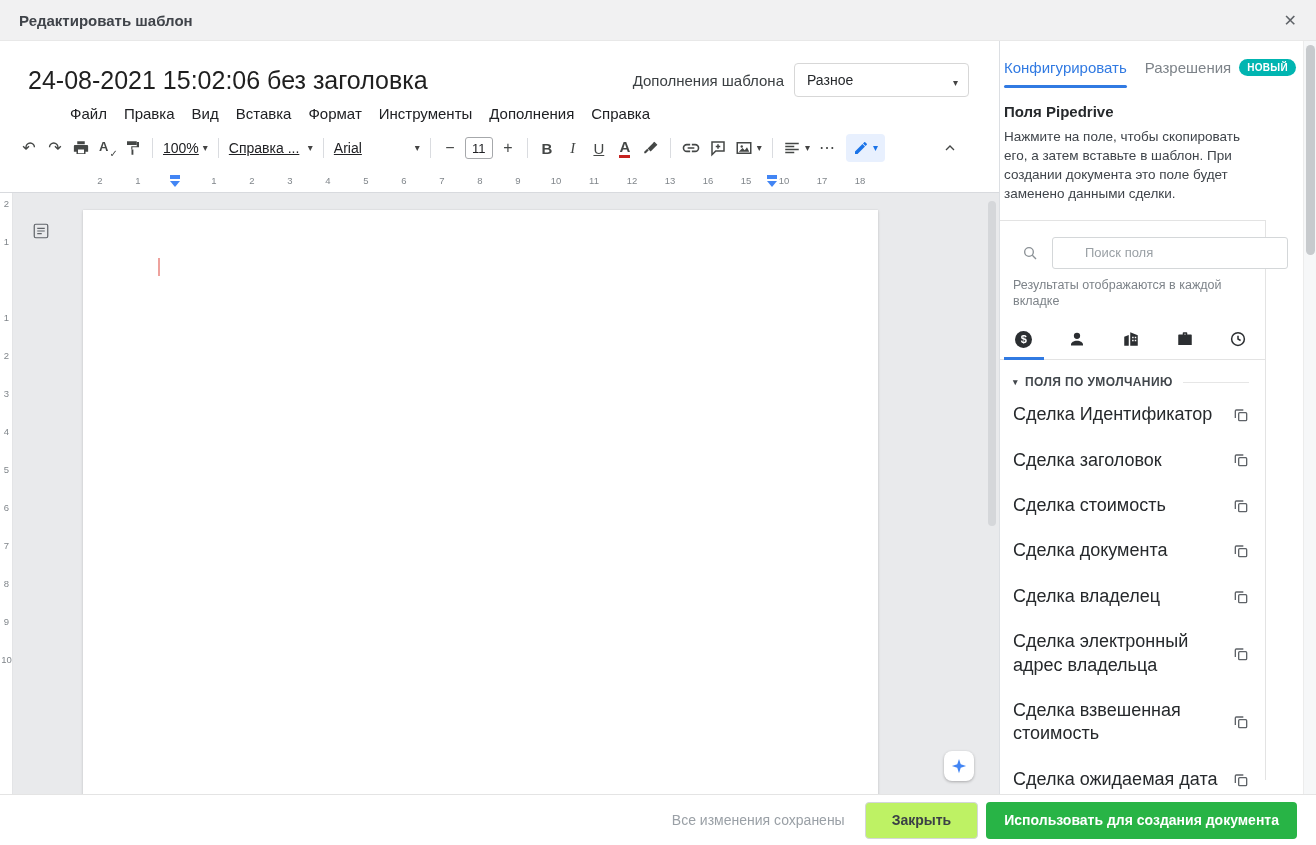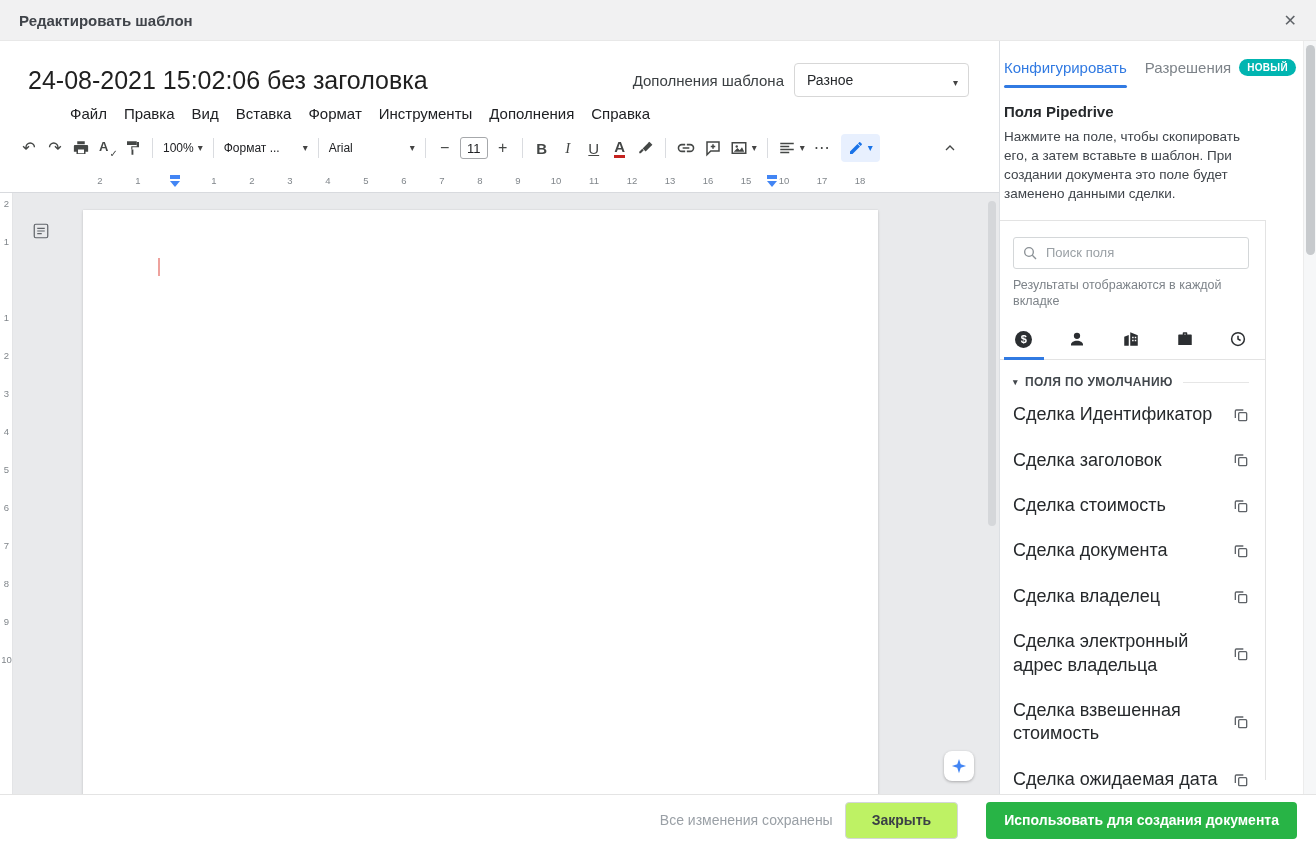--- a/index.html
+++ b/index.html
@@ -25,21 +25,21 @@
   .cat-label{font-size:15px;color:#3c4043;}
   .cat-select{width:175px;height:34px;border:1px solid #d7d7d7;border-radius:4px;background:#fff;display:flex;align-items:flex-end;justify-content:space-between;padding:0 10px 8px 12px;font-size:14px;color:#26292c;}
   .caret{font-size:10px;color:#444;line-height:1;}
   .menubar{height:28px;display:flex;align-items:center;gap:17px;padding-left:70px;font-size:15px;color:var(--ink);}
   .menu-item{cursor:pointer;}
   
   .toolbar{height:42px;display:flex;align-items:center;padding:0 14px 0 16px;}
   .tbtn{height:26px;min-width:26px;display:flex;align-items:center;justify-content:center;gap:4px;border:none;background:transparent;border-radius:4px;padding:0 4px;color:var(--icon);font-family:inherit;cursor:pointer;}
   .uglyph{font-size:16px;line-height:1;color:var(--icon);}
   .tsep{width:1px;height:20px;background:#dadce0;margin:0 6px;flex-shrink:0;}
-  .tb-text{font-size:12px;color:var(--ink);}
+  .tb-text{font-size:14px;color:var(--ink);text-decoration:underline;}
   .styles{width:92px;justify-content:space-between;}
   .fontd{width:94px;justify-content:space-between;}
   .size-box{width:28px;height:22px;border:1px solid #a6a8ab;border-radius:3px;display:flex;align-items:center;justify-content:center;font-size:13px;color:var(--ink);margin:0 2px;cursor:text;}
   .letter{font-size:15px;line-height:1;color:var(--icon);}
   .letter-b{font-weight:700;}
   .letter-i{font-style:italic;font-family:"Liberation Serif",serif;}
   .letter-u{text-decoration:underline;}
   .letter-a{font-weight:600;border-bottom:3px solid #c5221f;padding-bottom:1px;}
   .spell{position:relative;display:inline-block;width:18px;height:18px;}
   .spell-a{position:absolute;left:1px;top:0;font-size:13px;font-weight:600;color:var(--icon);}
@@ -65,42 +65,42 @@
   .sidebar{flex:1;position:relative;padding:18px 30px 0 4px;overflow:hidden;background:#fff;}
   .tabs{display:flex;align-items:flex-start;gap:18px;height:40px;margin-right:-26px;}
   .tab{font-size:15px;color:var(--gray);position:relative;padding-bottom:12px;display:flex;align-items:center;gap:8px;cursor:pointer;white-space:nowrap;}
   .tab.active{color:var(--accent);}
   .tab.active::after{content:"";position:absolute;left:0;right:0;bottom:0;height:3px;background:var(--accent);border-radius:2px;}
   .badge{background:var(--badge);color:#fff;font-size:10px;font-weight:700;letter-spacing:.3px;padding:3px 8px;border-radius:9px;}
   .sb-heading{margin-top:4px;font-size:15px;font-weight:700;color:#26292c;}
   .sb-desc{margin-top:8px;font-size:13.5px;color:#3f444a;line-height:1.4;width:260px;}
   .card{margin-top:16px;margin-left:-8px;width:270px;height:560px;border:1px solid #e3e3e3;border-bottom:none;padding:16px 16px 0;}
   .search{position:relative;}
-  .search input{width:100%;height:32px;border:1px solid #d4d7d9;border-radius:3px;padding:0 10px 0 32px;font-size:13px;color:#737373;font-family:inherit;outline:none;}
+  .search input{width:100%;height:32px;border:1px solid #d4d7d9;border-radius:3px;padding:0 10px 0 32px;font-size:13px;color:#737373;font-family:inherit;outline:none;margin-left:39px;}
   .search input::placeholder{color:#9aa0a5;}
   .search svg{position:absolute;left:9px;top:8px;}
   .sb-note{margin-top:8px;font-size:12.5px;color:var(--gray);line-height:1.35;width:225px;}
   .etabs{margin:12px -16px 0;display:flex;border-bottom:1px solid #e3e3e3;}
   .etab{flex:1;display:flex;justify-content:center;align-items:center;padding:8px 0 11px;position:relative;cursor:pointer;}
   .etab.active::after{content:"";position:absolute;left:7px;right:7px;bottom:-1px;height:3px;background:var(--accent);}
   .dollar{width:17px;height:17px;border-radius:50%;background:#2b2e31;color:#fff;font-size:11px;font-weight:700;display:flex;align-items:center;justify-content:center;line-height:1;}
   .section-head{margin-top:15px;display:flex;align-items:center;font-size:12px;font-weight:700;color:#42474c;letter-spacing:.4px;cursor:pointer;}
   .chev{font-size:9px;margin-right:7px;color:#42474c;}
   .line{flex:1;height:1px;background:#e6e6e6;margin-left:10px;}
   .fields{margin-top:3px;}
   .field-row{display:flex;align-items:center;justify-content:space-between;padding:11px 0;cursor:pointer;}
   .field-label{font-size:18px;color:#26292c;max-width:205px;line-height:1.3;}
   .field-row svg{flex-shrink:0;}
   .sb-scroll{position:absolute;top:0;right:0;bottom:0;width:13px;background:#f6f7f8;border-left:1px solid #ececec;}
   .sb-scroll .thumb{position:absolute;top:4px;left:2px;width:9px;height:210px;background:#c7cacd;border-radius:5px;}
   
-  .footer{height:51px;border-top:1px solid #e4e4e4;background:#fff;display:flex;align-items:center;justify-content:flex-end;padding:0 19px;}
+  .footer{height:51px;border-top:1px solid #e4e4e4;background:#fff;display:flex;align-items:center;justify-content:flex-end;gap:8px;padding:0 19px;}
   .status{font-size:14px;color:#9aa0a6;margin-right:12px;}
   .btn-close{height:37px;padding:0 26px;background:#bef264;border:1px solid #d3d6d9;border-radius:4px;font-size:14px;font-weight:700;color:#3b4046;font-family:inherit;cursor:pointer;}
-  .btn-primary{height:37px;padding:0 18px;background:var(--green);border:none;border-radius:4px;font-size:14px;font-weight:700;color:#fff;font-family:inherit;cursor:pointer;margin-left:28px;}
+  .btn-primary{height:37px;padding:0 18px;background:var(--green);border:none;border-radius:4px;font-size:14px;font-weight:700;color:#fff;font-family:inherit;cursor:pointer;}
 </style>
 </head>
 <body>
 
 <div class="topbar">
   <div class="topbar-title">Редактировать шаблон</div>
   <div class="close">✕</div>
 </div>
 
 <div class="app">
@@ -156,21 +156,21 @@
             <path d="M10 14h2.5v7H10z"></path>
           </svg>
       </button>
       <div class="tsep"></div>
       <button class="tbtn">
         <span class="tb-text">100%</span>
         <span class="caret">▾</span>
       </button>
       <div class="tsep"></div>
       <button class="tbtn styles">
-        <span class="tb-text">Формат ...</span>
+        <span class="tb-text">Справка ...</span>
         <span class="caret">▾</span>
       </button>
       <div class="tsep"></div>
       <button class="tbtn fontd">
         <span class="tb-text">Arial</span>
         <span class="caret">▾</span>
       </button>
       <div class="tsep"></div>
       <button class="tbtn">
           <span class="uglyph">−</span>

